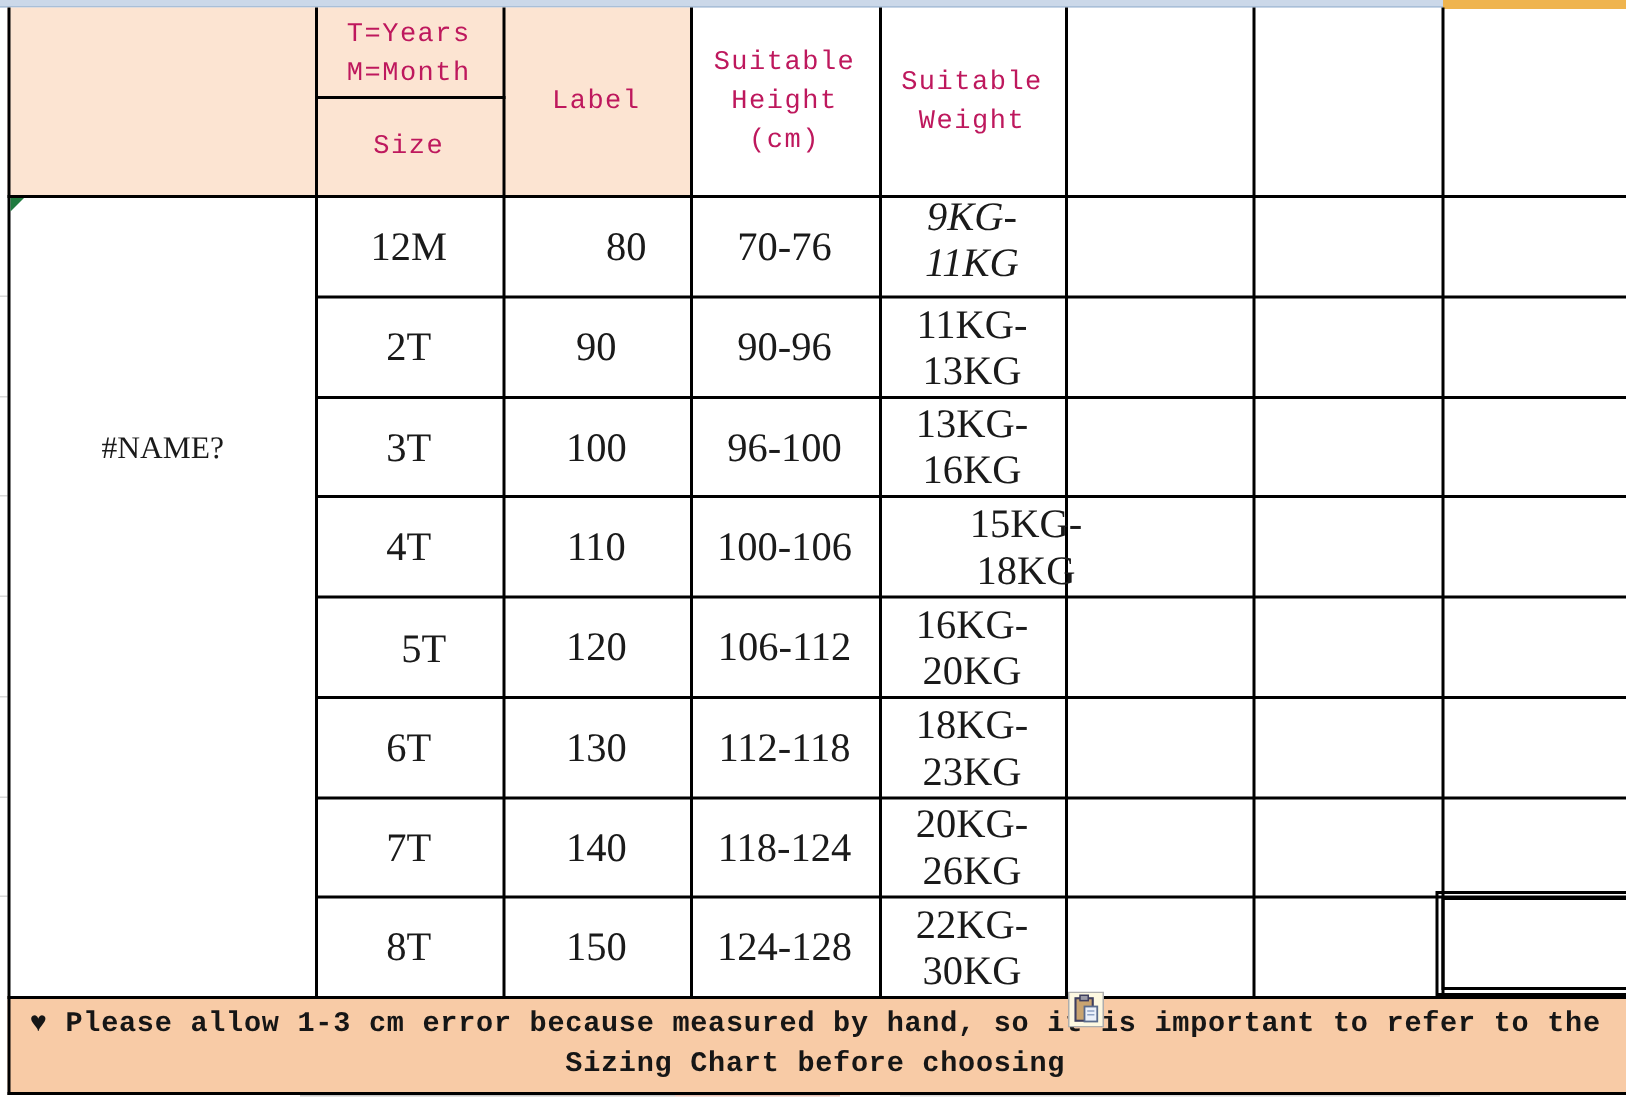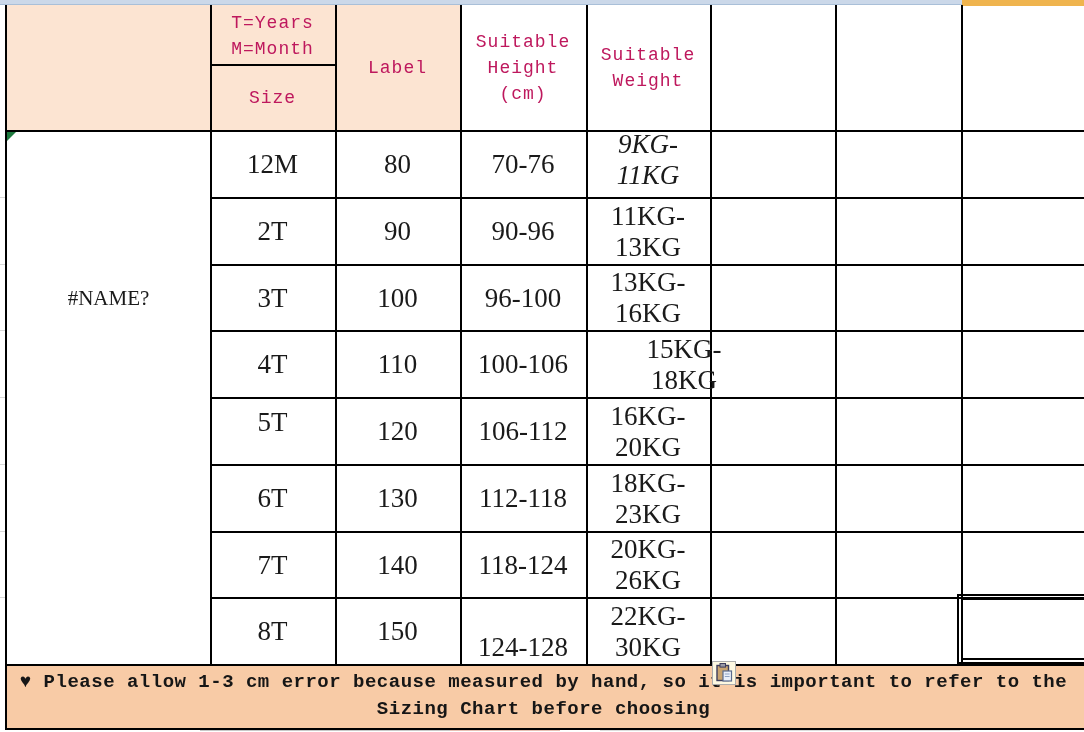--- a/index.html
+++ b/index.html
@@ -88,57 +88,57 @@
   <div class="cell hdr pre" style="left:462px;top:7px;width:122px;height:121px;">Suitable
 Height
 (cm)</div>
   <div class="cell hdr pre" style="left:588px;top:7px;width:120px;height:121px;">Suitable
 Weight</div>
 
   <div class="cell err" style="left:9px;top:132px;width:199px;height:332px;">#NAME?</div>
   <div class="tri"></div>
 
   <div class="cell data" style="left:212px;top:132px;width:121px;height:65px;">12M</div>
-  <div class="cell data" style="left:337px;top:132px;width:121px;height:65px;">80</div>
+  <div class="cell data" style="left:337px;top:132px;width:121px;height:65px;padding-left:20px;">80</div>
   <div class="cell data" style="left:462px;top:132px;width:122px;height:65px;">70-76</div>
   <div class="cell data" style="left:588px;top:120px;width:120px;height:80px;font-style:italic;">9KG-11KG</div>
 
   <div class="cell data" style="left:212px;top:199px;width:121px;height:65px;">2T</div>
   <div class="cell data" style="left:337px;top:199px;width:121px;height:65px;">90</div>
   <div class="cell data" style="left:462px;top:199px;width:122px;height:65px;">90-96</div>
   <div class="cell data" style="left:588px;top:199px;width:120px;height:65px;">11KG-13KG</div>
 
   <div class="cell data" style="left:212px;top:266px;width:121px;height:64px;">3T</div>
   <div class="cell data" style="left:337px;top:266px;width:121px;height:64px;">100</div>
   <div class="cell data" style="left:462px;top:266px;width:122px;height:64px;text-align:right;">96-100</div>
   <div class="cell data" style="left:588px;top:266px;width:120px;height:64px;">13KG-16KG</div>
 
   <div class="cell data" style="left:212px;top:332px;width:121px;height:65px;">4T</div>
   <div class="cell data" style="left:337px;top:332px;width:121px;height:65px;">110</div>
   <div class="cell data" style="left:462px;top:332px;width:122px;height:65px;">100-106</div>
   <div class="cell data" style="left:588px;top:332px;width:120px;height:65px;padding-left:36px;">15KG-18KG</div>
 
-  <div class="cell data" style="left:212px;top:390px;width:121px;height:65px;">5T</div>
+  <div class="cell data" style="left:212px;top:400px;width:121px;height:65px;padding-left:10px;">5T</div>
   <div class="cell data" style="left:337px;top:399px;width:121px;height:65px;">120</div>
   <div class="cell data" style="left:462px;top:399px;width:122px;height:65px;">106-112</div>
   <div class="cell data" style="left:588px;top:399px;width:120px;height:65px;">16KG-20KG</div>
 
   <div class="cell data" style="left:212px;top:466px;width:121px;height:65px;">6T</div>
   <div class="cell data" style="left:337px;top:466px;width:121px;height:65px;">130</div>
   <div class="cell data" style="left:462px;top:466px;width:122px;height:65px;">112-118</div>
   <div class="cell data" style="left:588px;top:466px;width:120px;height:65px;">18KG-23KG</div>
 
   <div class="cell data" style="left:212px;top:533px;width:121px;height:64px;">7T</div>
   <div class="cell data" style="left:337px;top:533px;width:121px;height:64px;">140</div>
   <div class="cell data" style="left:462px;top:533px;width:122px;height:64px;">118-124</div>
   <div class="cell data" style="left:588px;top:533px;width:120px;height:64px;">20KG-26KG</div>
 
   <div class="cell data" style="left:212px;top:599px;width:121px;height:65px;">8T</div>
   <div class="cell data" style="left:337px;top:599px;width:121px;height:65px;">150</div>
-  <div class="cell data" style="left:462px;top:599px;width:122px;height:65px;margin-top:16px;">124-128</div>
+  <div class="cell data" style="left:462px;top:599px;width:122px;height:65px;">124-128</div>
   <div class="cell data" style="left:588px;top:599px;width:120px;height:65px;">22KG-30KG</div>
 
   <div class="sel">
     <div class="sel-inner"></div>
   </div>
 
   <div class="notice-text">
     <div>♥ Please allow 1-3 cm error because measured by hand, so it is important to refer to the</div>
     <div>Sizing Chart before choosing</div>
   </div>

